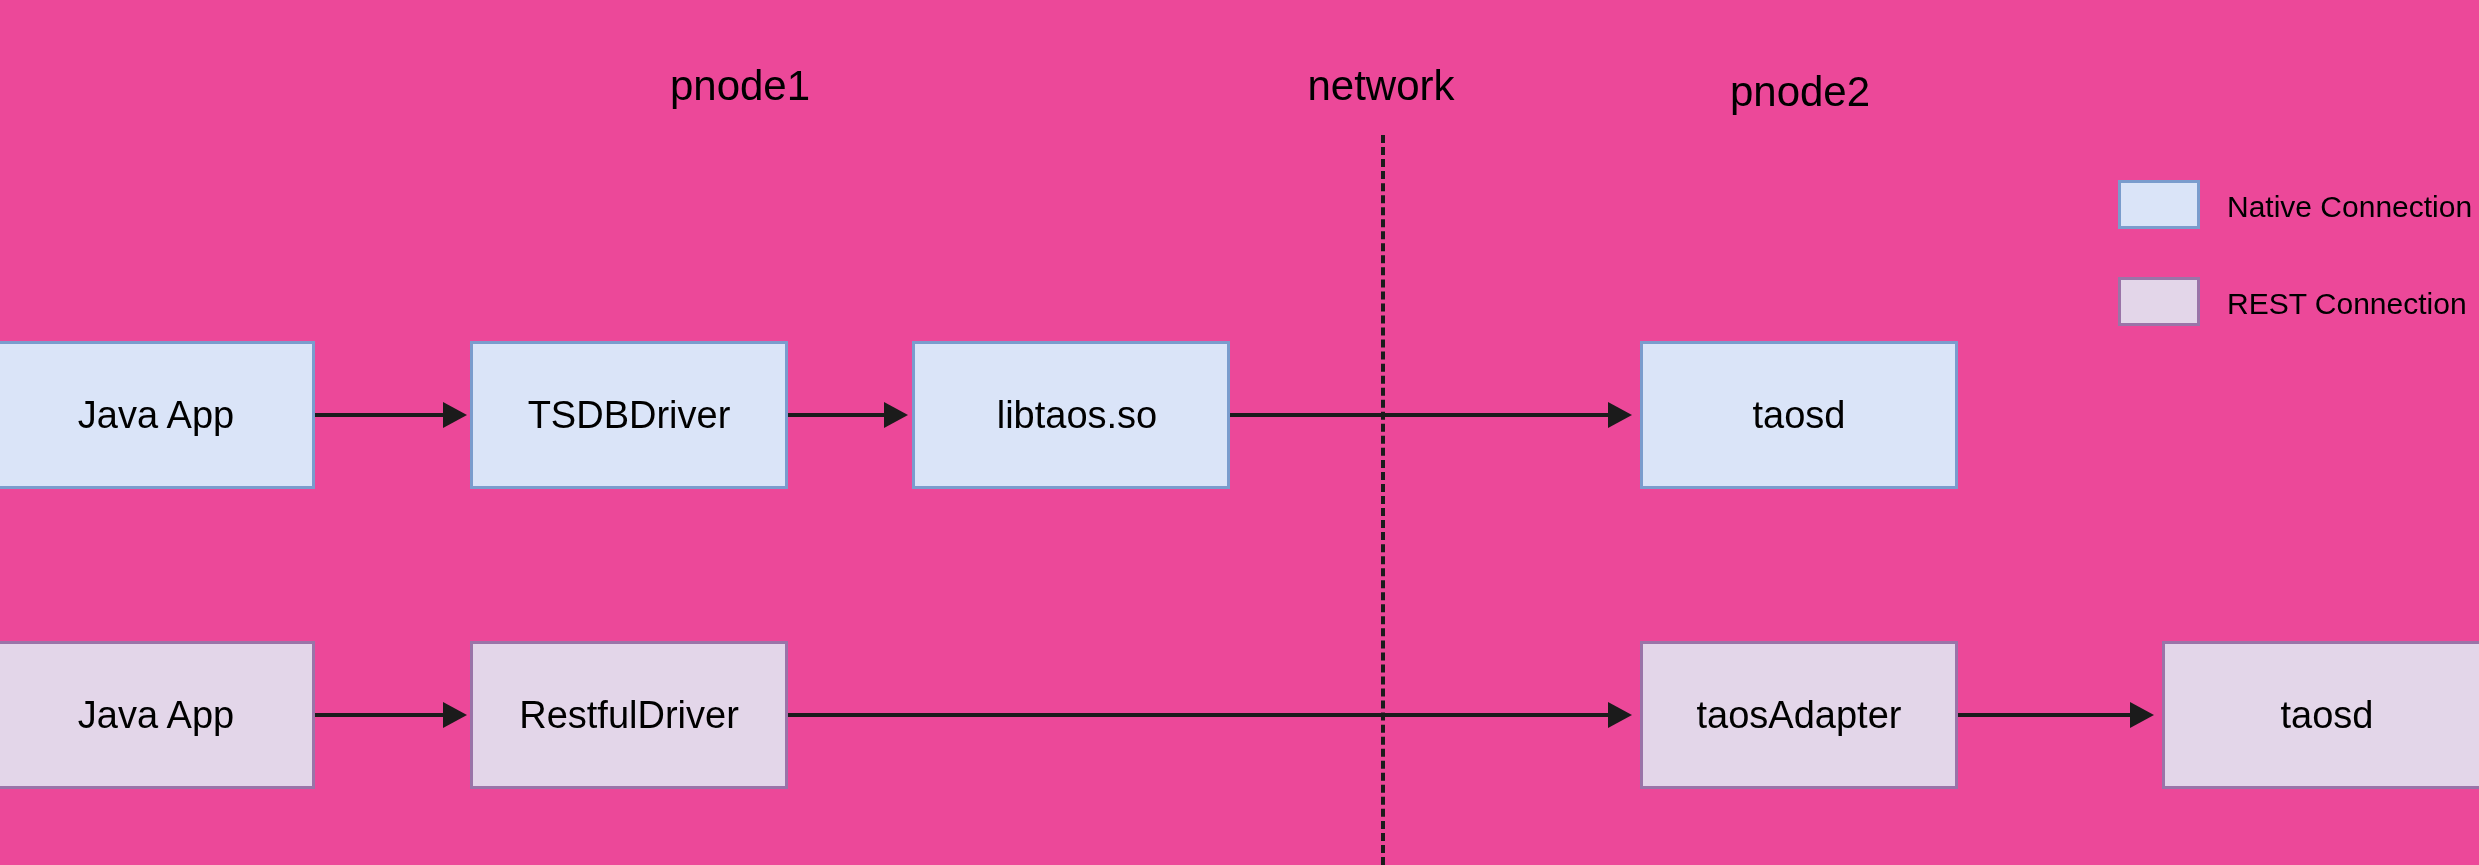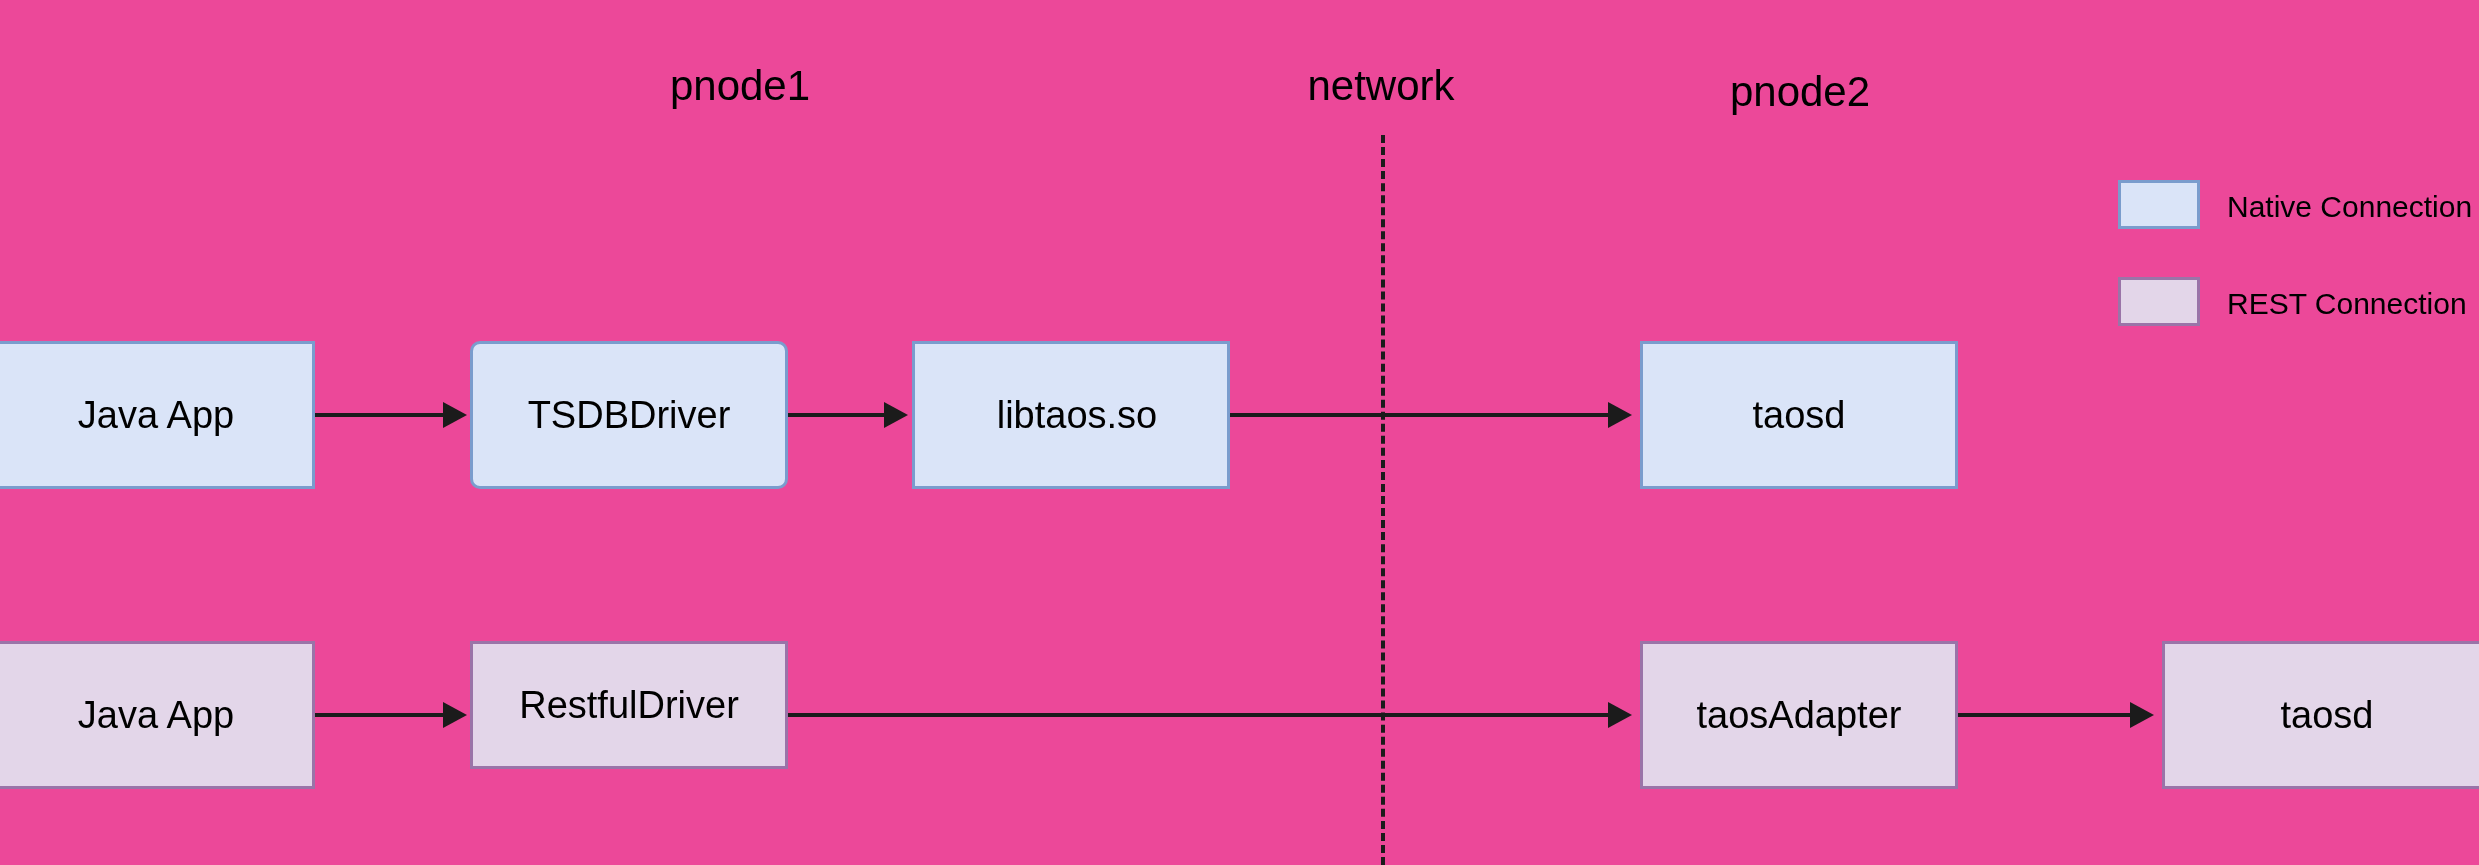--- a/index.html
+++ b/index.html
@@ -107,38 +107,38 @@
 
   <div class="col-header" style="left:1660px; top:65px; width:280px;margin-top:6px;">pnode2</div>
 
   <div class="divider" style="left:1381px; top:135px; height:730px;"></div>
 
   <div class="node native" style="left:-3px; top:341px; width:318px; height:148px;">Java App</div>
 
   <div class="edge" style="left:315px; top:413px; width:128px;"></div>
   <div class="arrowhead" style="left:443px; top:402px;"></div>
 
-  <div class="node native" style="left:470px; top:341px; width:318px; height:148px;border-radius:10px;">TSDBDriver</div>
+  <div class="node native" style="left:470px; top:341px; width:318px; height:148px;">TSDBDriver</div>
 
   <div class="edge" style="left:788px; top:413px; width:96px;"></div>
   <div class="arrowhead" style="left:884px; top:402px;"></div>
 
   <div class="node native" style="left:912px; top:341px; width:318px; height:148px;padding-left:12px;">libtaos.so</div>
 
   <div class="edge" style="left:1230px; top:413px; width:378px;"></div>
   <div class="arrowhead" style="left:1608px; top:402px;"></div>
 
   <div class="node native" style="left:1640px; top:341px; width:318px; height:148px;">taosd</div>
 
   <div class="node rest" style="left:-3px; top:641px; width:318px; height:148px;">Java App</div>
 
   <div class="edge" style="left:315px; top:713px; width:128px;"></div>
   <div class="arrowhead" style="left:443px; top:702px;"></div>
 
-  <div class="node rest" style="left:470px; top:641px; width:318px; height:128px;">RestfulDriver</div>
+  <div class="node rest" style="left:470px; top:641px; width:318px; height:148px;">RestfulDriver</div>
 
   <div class="edge" style="left:788px; top:713px; width:820px;"></div>
   <div class="arrowhead" style="left:1608px; top:702px;"></div>
 
   <div class="node rest" style="left:1640px; top:641px; width:318px; height:148px;">taosAdapter</div>
 
   <div class="edge" style="left:1958px; top:713px; width:172px;"></div>
   <div class="arrowhead" style="left:2130px; top:702px;"></div>
 
   <div class="node rest" style="left:2162px; top:641px; width:330px; height:148px;">taosd</div>

